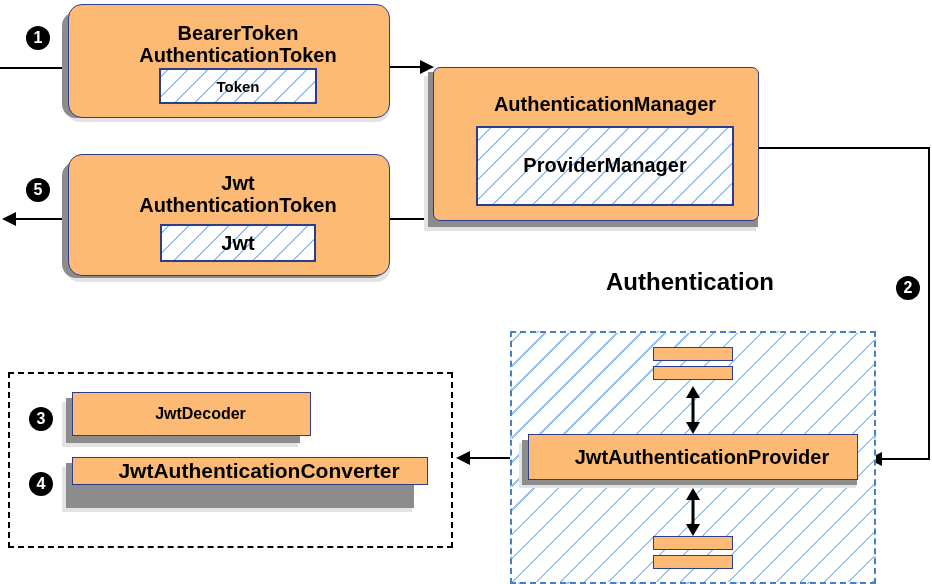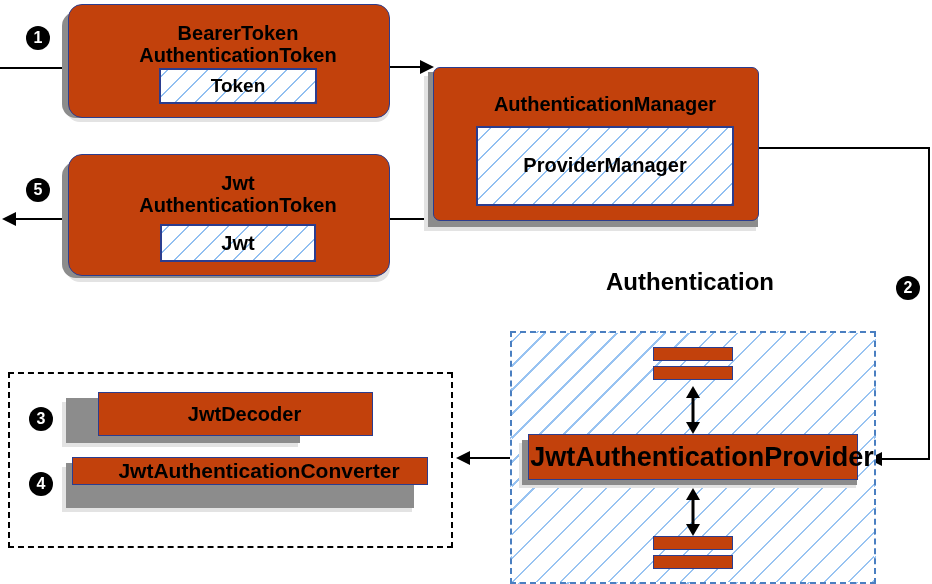--- a/index.html
+++ b/index.html
@@ -7,21 +7,21 @@
   #stage{position:relative;width:932px;height:584px;overflow:hidden;background:#fff;}
 
   .abs{position:absolute;box-sizing:border-box;}
 
   
   .shadow-dark{background:#8c8c8c;}
   .shadow-light{background:#e3e3e3;}
 
   
   .bluebox{
-    background:#c2410c;border:1.5px solid #2b3d8f;
+    background:#fdba74;border:1.5px solid #2b3d8f;
     display:flex;align-items:center;justify-content:center;
     text-align:center;color:#000;font-weight:bold;padding-left:18px;
   }
   .rounded{border-radius:14px;}
 
   
   .hatch{
     border:2px solid #2b3d8f;
     background:
       repeating-linear-gradient(-45deg,
@@ -90,21 +90,21 @@
     <polygon points="16,2 2,9 16,16" fill="#000"></polygon>
   </svg>
 
   <div class="abs shadow-light rounded" style="left:66px;top:16px;width:324px;height:106px;"></div>
   <div class="abs shadow-dark rounded" style="left:62px;top:12px;width:324px;height:106px;"></div>
   <div class="abs bluebox rounded" style="left:68px;top:4px;width:322px;height:114px;flex-direction:column;">
     <div style="font-size:20px;line-height:1.12;padding-top:4px;">
       <div>BearerToken</div>
       <div>AuthenticationToken</div>
     </div>
-    <div class="hatch" style="width:154px;height:32px;margin-top:2px;font-size:19px;">
+    <div class="hatch" style="width:154px;height:32px;margin-top:2px;font-size:15px;">
       <span>Token</span>
     </div>
   </div>
 
   <div class="abs badge" style="left:26px;top:26px;width:24px;height:24px;font-size:16px;">
     <span>1</span>
   </div>
 
   <div class="abs shadow-light rounded" style="left:66px;top:166px;width:324px;height:116px;"></div>
   <div class="abs shadow-dark rounded" style="left:62px;top:162px;width:324px;height:116px;"></div>
@@ -149,38 +149,38 @@
   <div class="abs bluebox" style="left:653px;top:366px;width:80px;height:14px;"></div>
 
   <svg class="arrow" style="left:683px;top:386px;width:20px;height:48px;">
     <line x1="10" y1="6" x2="10" y2="42" stroke="#000" stroke-width="3"></line>
     <polygon points="10,0 3,12 17,12" fill="#000"></polygon>
     <polygon points="10,48 3,36 17,36" fill="#000"></polygon>
   </svg>
 
   <div class="abs shadow-light" style="left:519px;top:443px;width:337px;height:45px;"></div>
   <div class="abs shadow-dark" style="left:522px;top:440px;width:335px;height:45px;"></div>
-  <div class="abs bluebox" style="left:528px;top:434px;width:330px;height:46px;font-size:27px;">
+  <div class="abs bluebox" style="left:528px;top:434px;width:330px;height:46px;font-size:20px;">
     <span>JwtAuthenticationProvider</span>
   </div>
 
   <svg class="arrow" style="left:683px;top:488px;width:20px;height:48px;">
     <line x1="10" y1="6" x2="10" y2="42" stroke="#000" stroke-width="3"></line>
     <polygon points="10,0 3,12 17,12" fill="#000"></polygon>
     <polygon points="10,48 3,36 17,36" fill="#000"></polygon>
   </svg>
 
   <div class="abs bluebox" style="left:653px;top:536px;width:80px;height:14px;"></div>
   <div class="abs bluebox" style="left:653px;top:555px;width:80px;height:14px;"></div>
 
   <div class="abs dash-black" style="left:8px;top:372px;width:445px;height:176px;"></div>
 
   <div class="abs shadow-light" style="left:62px;top:402px;width:236px;height:45px;"></div>
   <div class="abs shadow-dark" style="left:66px;top:398px;width:234px;height:45px;"></div>
-  <div class="abs bluebox" style="left:72px;top:392px;width:275px;height:44px;font-size:20px;margin-left:26px;">
+  <div class="abs bluebox" style="left:72px;top:392px;width:239px;height:44px;font-size:16px;">
     <span>JwtDecoder</span>
   </div>
 
   <div class="abs badge" style="left:29px;top:407px;width:24px;height:24px;font-size:16px;">
     <span>3</span>
   </div>
 
   <div class="abs shadow-light" style="left:62px;top:467px;width:350px;height:45px;"></div>
   <div class="abs shadow-dark" style="left:66px;top:463px;width:348px;height:45px;"></div>
   <div class="abs bluebox" style="left:72px;top:457px;width:356px;height:28px;font-size:21px;">

